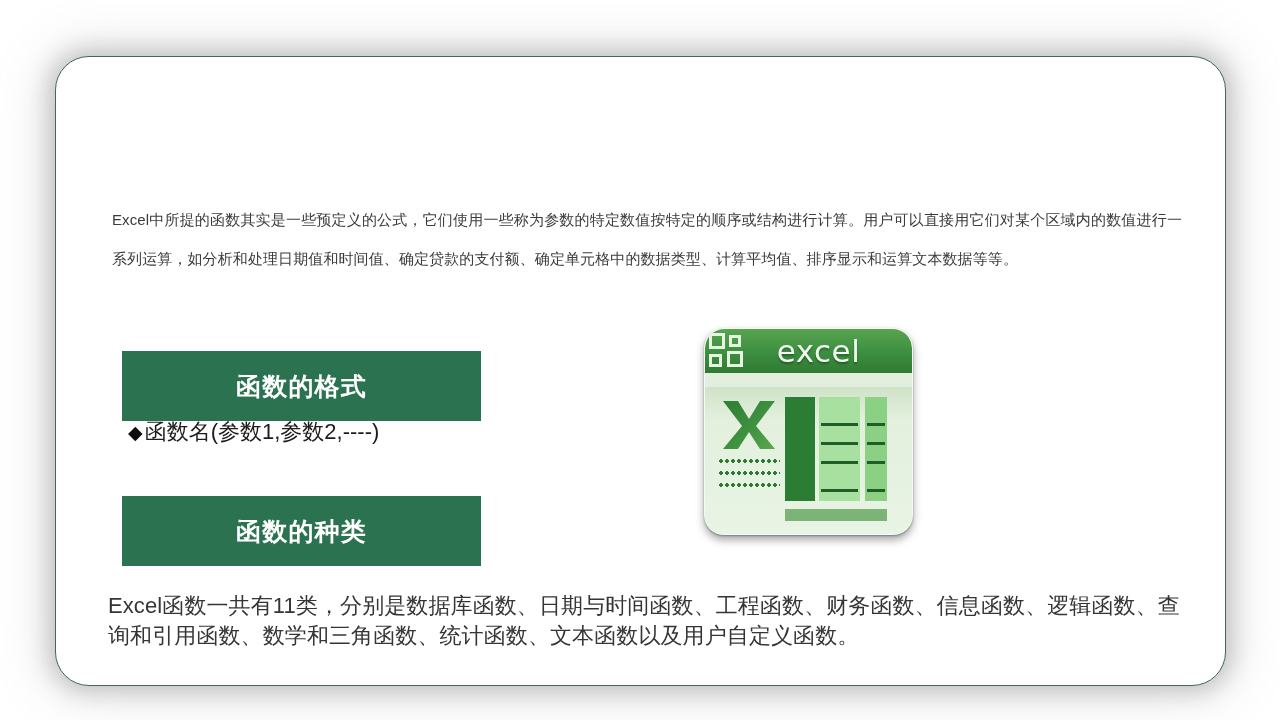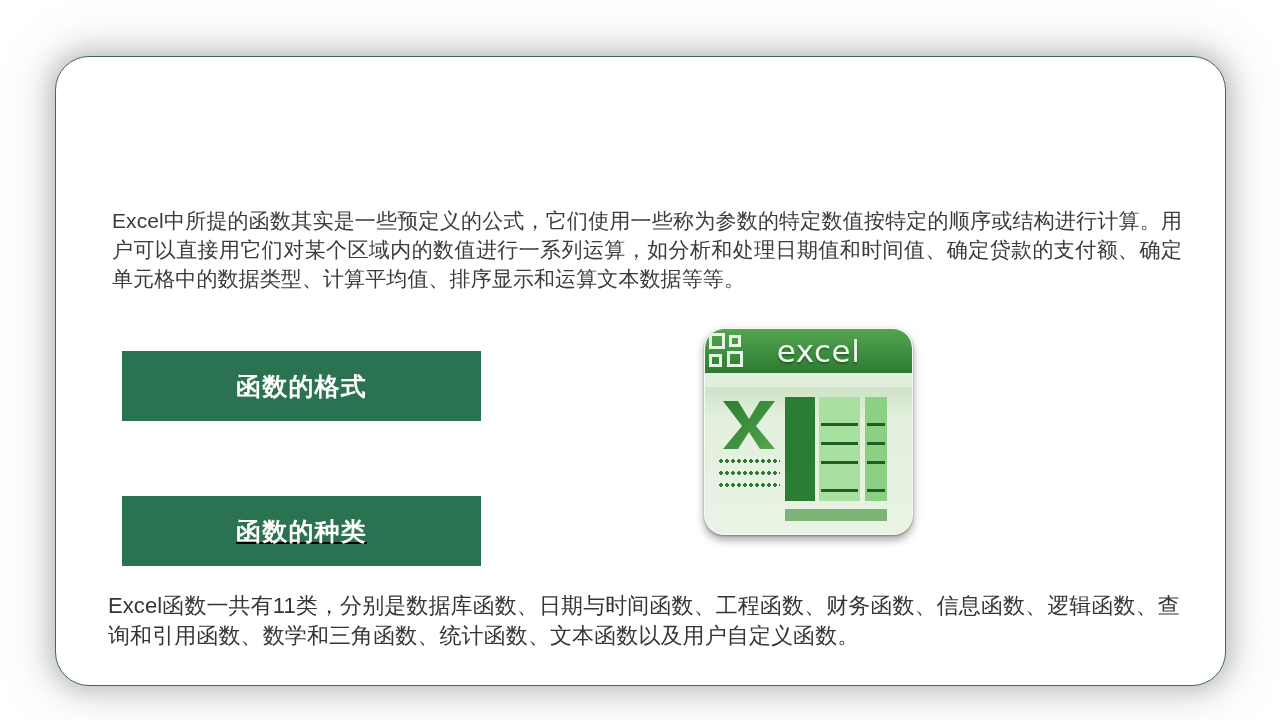--- a/index.html
+++ b/index.html
@@ -36,22 +36,22 @@
     inset: 0;
     padding: 0;
   }
 
   
   #intro-paragraph {
     position: absolute;
     left: 56px;
     top: 128px;
     width: 1070px;
-    font-size: 21px;
-    line-height: 29px;
+    font-size: 15px;
+    line-height: 39px;
     color: #3b3b3b;
     letter-spacing: 0.1px;
     text-align: justify;
     text-justify: inter-character;
   }
 
   
   .green-bar {
     position: absolute;
     left: 66px;
@@ -63,21 +63,21 @@
     justify-content: center;
     margin-top: 32px;
   }
   .green-bar-label {
     color: #ffffff;
     font-size: 25px;
     font-weight: bold;
     letter-spacing: 1.2px;
   }
   #bar-format  { top: 262px; }
-  #bar-types   { top: 407px; text-decoration: underline; }
+  #bar-types   { top: 407px; }
 
   
   #bullet-line {
     position: absolute;
     left: 72px;
     top: 358px;
     font-size: 22px;
     color: #1c1c1c;
     line-height: 34px;
     white-space: nowrap;
@@ -221,20 +221,23 @@
 
 <div id="slide-card">
   <div id="slide-body">
 
     <p id="intro-paragraph">Excel中所提的函数其实是一些预定义的公式，它们使用一些称为参数的特定数值按特定的顺序或结构进行计算。用户可以直接用它们对某个区域内的数值进行一系列运算，如分析和处理日期值和时间值、确定贷款的支付额、确定单元格中的数据类型、计算平均值、排序显示和运算文本数据等等。</p>
 
     <div class="green-bar" id="bar-format">
       <span class="green-bar-label">函数的格式</span>
     </div>
 
+    <div id="bullet-line">
+      <span id="bullet-diamond">◆</span><span>函数名(参数1,参数2,----)</span>
+    </div>
 
     <div class="green-bar" id="bar-types">
       <span class="green-bar-label">函数的种类</span>
     </div>
 
     <p id="summary-paragraph">Excel函数一共有11类，分别是数据库函数、日期与时间函数、工程函数、财务函数、信息函数、逻辑函数、查询和引用函数、数学和三角函数、统计函数、文本函数以及用户自定义函数。</p>
 
     <div id="excel-icon">
 
       <div id="excel-icon-header">

